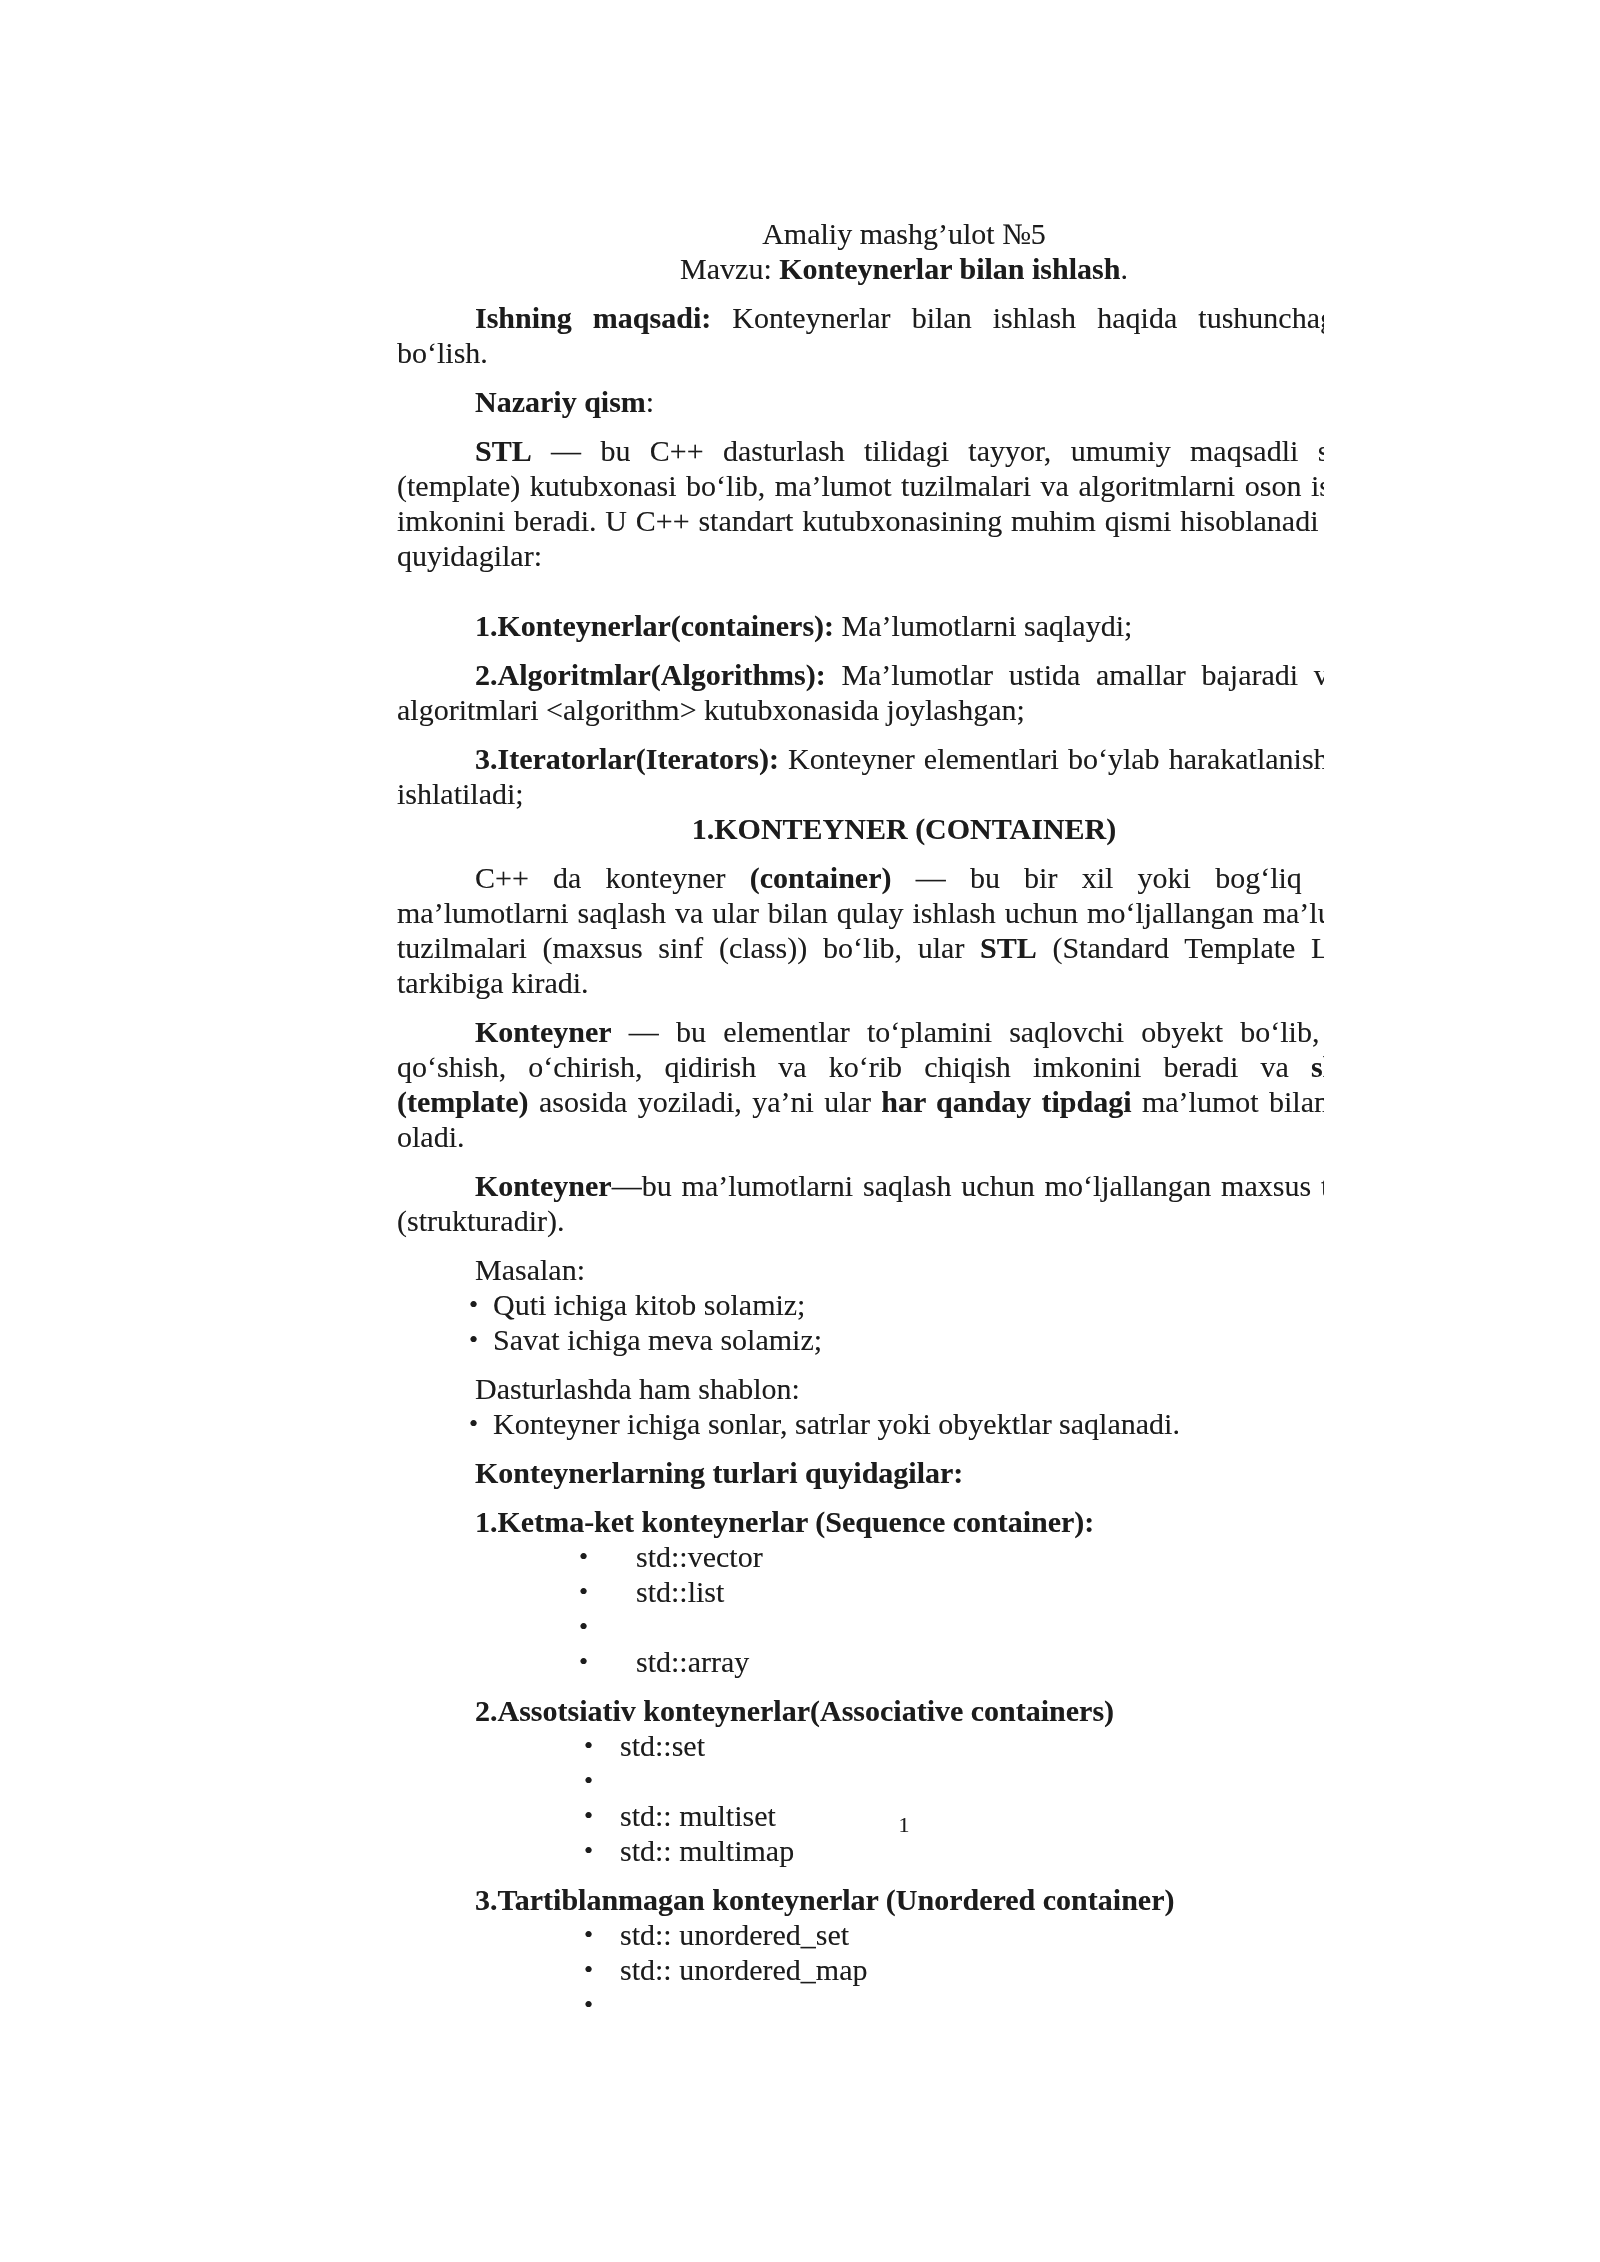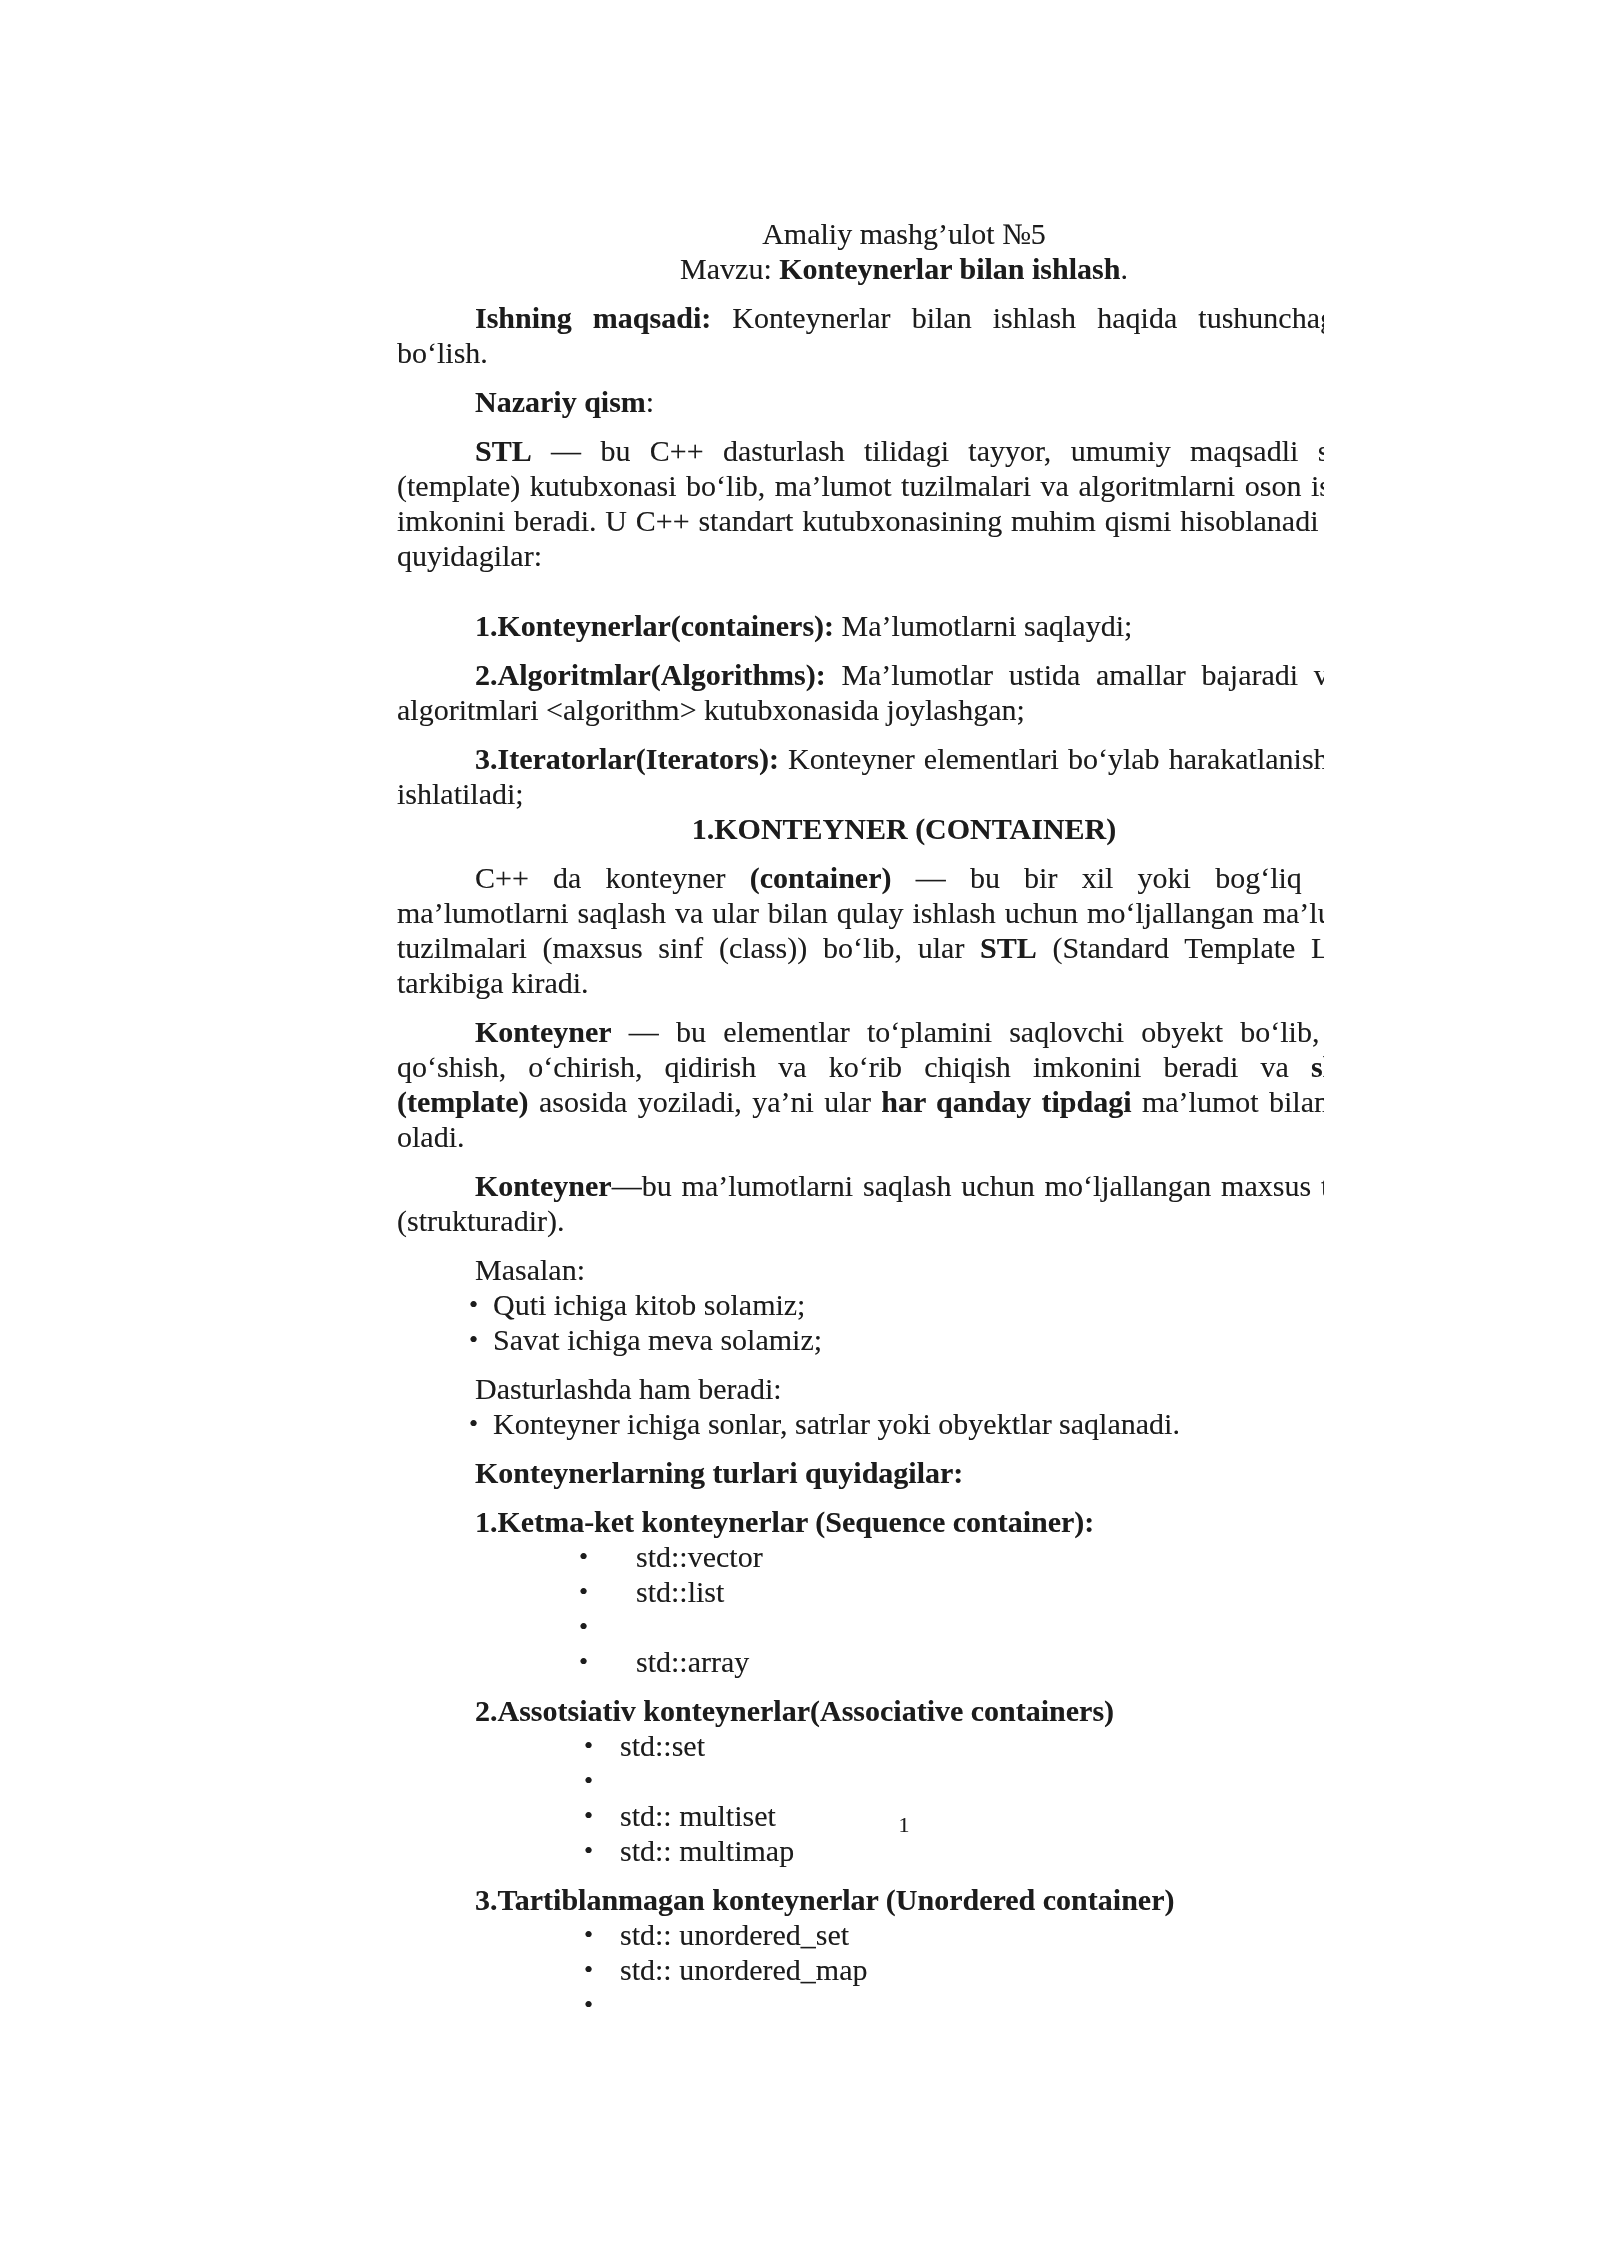--- a/index.html
+++ b/index.html
@@ -76,21 +76,21 @@
       <div class="line para"><span class="b">Konteyner</span><span>—bu ma’lumotlarni saqlash uchun mo‘ljallangan maxsus tuzilma (strukturadir).</span></div>
       <div class="line para"><span>Masalan:</span></div>
       <div class="line bullet l1">
         <span class="dot">•</span>
         <span class="btext"><span>Quti ichiga kitob solamiz;</span></span>
       </div>
       <div class="line bullet l1">
         <span class="dot">•</span>
         <span class="btext"><span>Savat ichiga meva solamiz;</span></span>
       </div>
-      <div class="line para"><span>Dasturlashda ham beradi:</span></div>
+      <div class="line para"><span>Dasturlashda ham shablon:</span></div>
       <div class="line bullet l1">
         <span class="dot">•</span>
         <span class="btext"><span>Konteyner ichiga sonlar, satrlar yoki obyektlar saqlanadi.</span></span>
       </div>
       <div class="line para"><span class="b">Konteynerlarning turlari quyidagilar:</span></div>
       <div class="line para"><span class="b">1.Ketma-ket konteynerlar (Sequence container):</span></div>
       <div class="line bullet l2">
         <span class="dot">•</span>
         <span class="btext"><span>std::vector</span></span>
       </div>

